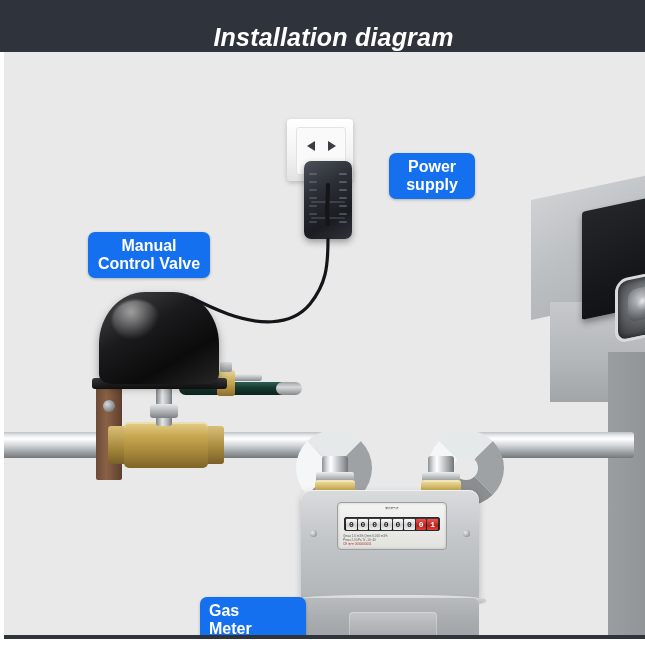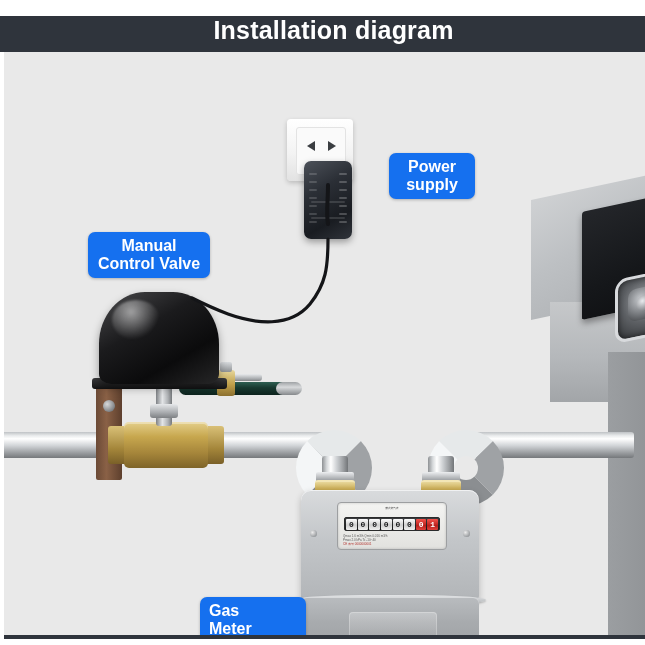--- a/index.html
+++ b/index.html
@@ -5,24 +5,25 @@
   html,body{margin:0;padding:0;}
   body{
     width:645px;height:645px;overflow:hidden;
     font-family:"Liberation Sans", sans-serif;
     background:#ffffff;
   }
   .screen{position:relative;width:645px;height:645px;overflow:hidden;background:#ffffff;}
 
   
   .titlebar{
-    position:absolute;left:0;top:16px;width:645px;height:52px;
+    position:absolute;left:0;top:0;width:645px;height:52px;
     background:#2f343c;
-    display:flex;align-items:flex-start;justify-content:center;
+    display:flex;align-items:flex-end;justify-content:center;
     box-sizing:border-box;
+    font-style:italic;
   }
   .titlebar .ttl{
     color:#ffffff;font-size:25px;font-weight:bold;letter-spacing:.2px;
     padding-left:22px;
   }
 
   
   .scene{
     position:absolute;left:0;top:52px;width:645px;height:587px;
     background:#e9e9e9;

